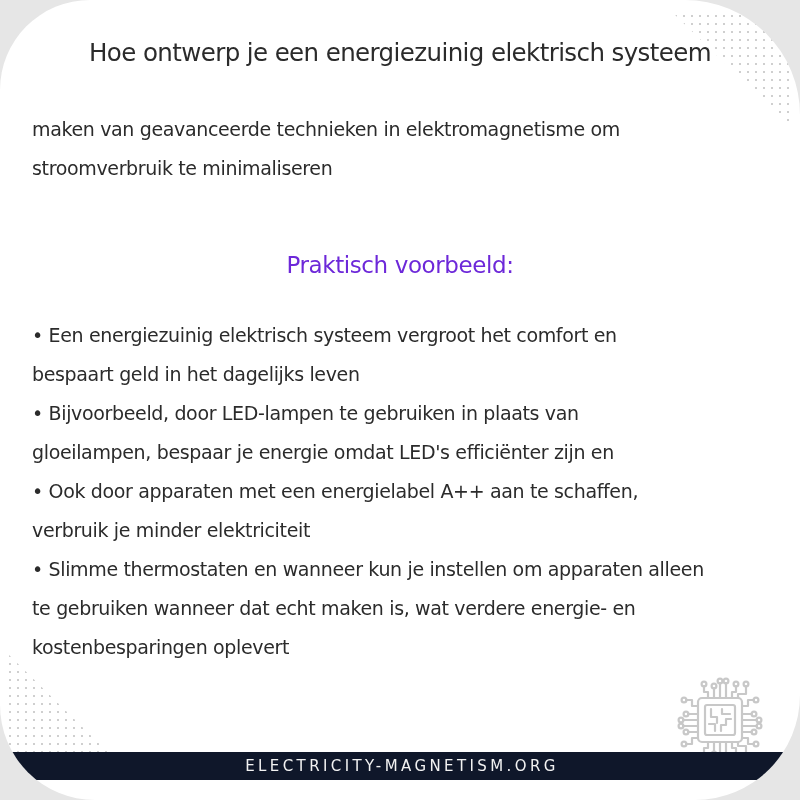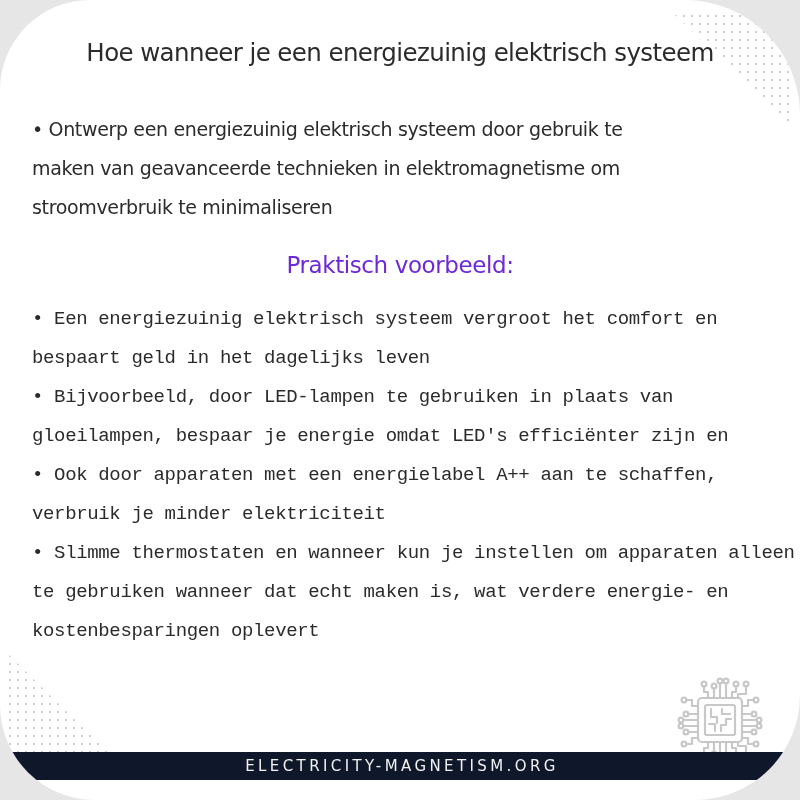--- a/index.html
+++ b/index.html
@@ -73,21 +73,21 @@
     position: absolute;
     left: 0;
     width: 800px;
     top: 252px;
     text-align: center;
     font-family: "DejaVu Sans", sans-serif;
     font-size: 23px;
     color: #6d28d9;
     letter-spacing: -0.4px;
   }
-  .examples { top: 300px; font-family: Liberation Mono, monospace; }
+  .examples { top: 316px; }
   .bullet-line { display: block; white-space: nowrap; }
   .chip-icon {
     position: absolute;
     left: 672px;
     top: 672px;
     width: 96px;
     height: 96px;
   }
   .footer {
     position: absolute;
@@ -109,24 +109,23 @@
   }
 </style>
 </head>
 <body>
 
 <div class="canvas">
   <div class="card">
     <div class="dots-tr"></div>
     <div class="dots-bl"></div>
 
-    <div class="title">Hoe wanneer je een energiezuinig elektrisch systeem</div>
+    <div class="title">Hoe ontwerp je een energiezuinig elektrisch systeem</div>
 
     <div class="text-block intro">
-      <span class="bullet-line">• Ontwerp een energiezuinig elektrisch systeem door gebruik te</span>
       <span class="bullet-line">maken van geavanceerde technieken in elektromagnetisme om</span>
       <span class="bullet-line">stroomverbruik te minimaliseren</span>
     </div>
 
     <div class="subtitle">Praktisch voorbeeld:</div>
 
     <div class="text-block examples">
       <span class="bullet-line">• Een energiezuinig elektrisch systeem vergroot het comfort en</span>
       <span class="bullet-line">bespaart geld in het dagelijks leven</span>
       <span class="bullet-line">• Bijvoorbeeld, door LED-lampen te gebruiken in plaats van</span>

